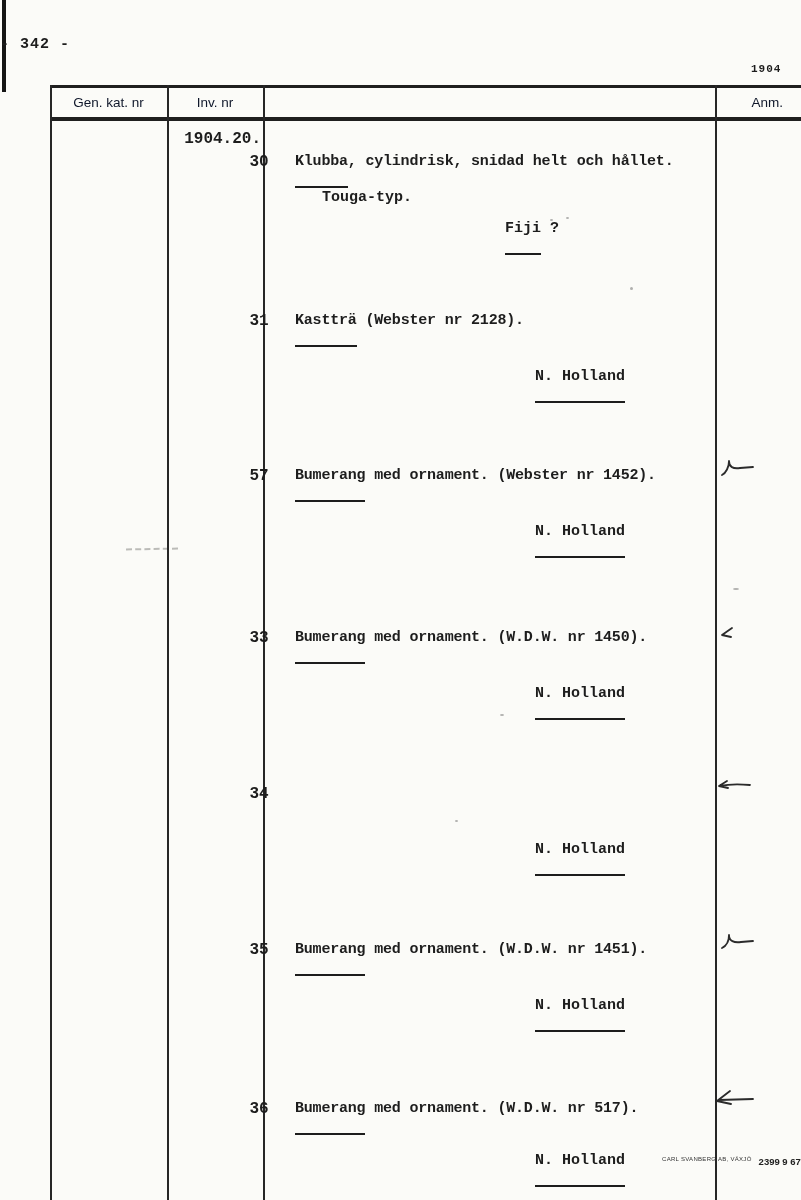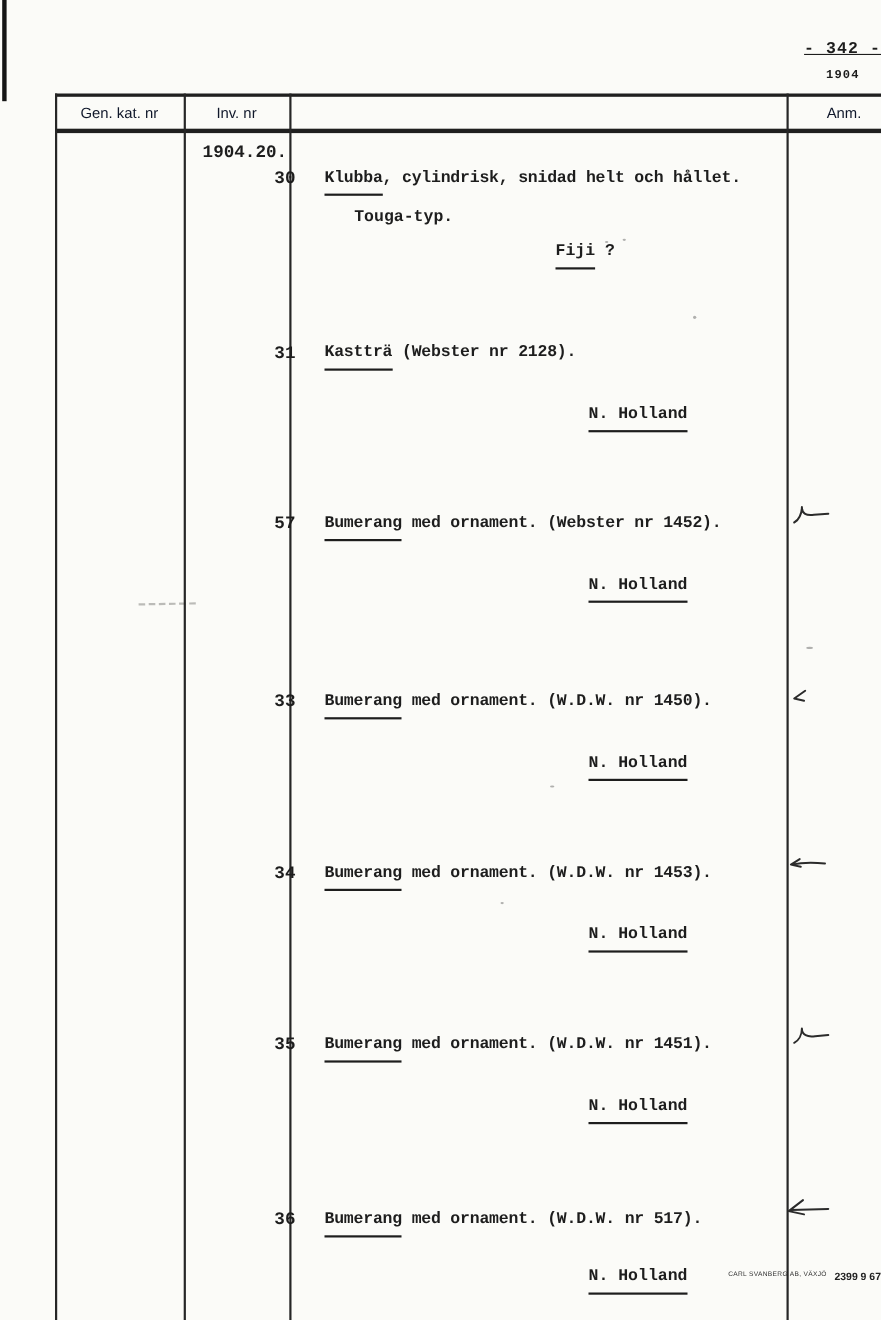--- a/index.html
+++ b/index.html
@@ -11,22 +11,22 @@
     color:#1d1d1d;
   }
   
   .scan-edge { position:absolute; left:2px; top:0; width:4px; height:92px; background:#151515; }
   .speck { position:absolute; background:#555; opacity:.45; border-radius:50%; }
   .pencil-dash {
     position:absolute; left:126px; top:548px; width:52px; height:0;
     border-top:2px dashed #9a9a96; opacity:.65; transform:rotate(-1deg);
   }
   
-  .page-number { position:absolute; left:0; right:0; top:36px; text-align:right;
-    font-size:15px; font-weight:bold; letter-spacing:1px;text-decoration:underline; }
+  .page-number { position:absolute; left:0; right:0; top:36px; text-align:left;
+    font-size:15px; font-weight:bold; letter-spacing:1px; }
   .year-label { position:absolute; left:751px; top:63px; font-size:11px; font-weight:bold; letter-spacing:1px; }
   
   .hline { position:absolute; background:#1f1f1f; }
   .hline.top    { left:50px; right:0; top:85px;  height:3px; }
   .hline.header { left:50px; right:0; top:117px; height:3.5px; }
   .vline { position:absolute; top:85px; bottom:0; width:2px; background:#262626; }
   .vline.v1 { left:50px; }
   .vline.v2 { left:167px; }
   .vline.v3 { left:263px; width:1.8px; }
   .vline.v4 { left:715px; width:1.8px; }
@@ -39,21 +39,21 @@
   
   .group-number { position:absolute; left:167px; top:130px; width:94px; text-align:right;
     font-size:16px; font-weight:bold; }
   .entry { position:absolute; left:0; width:801px; height:120px; }
   .e0 { top:153px; } .e1 { top:312px; } .e2 { top:467px; } .e3 { top:629px; }
   .e4 { top:785px; } .e5 { top:941px; } .e6 { top:1100px; }
   .inv { position:absolute; left:167px; top:0; width:96px; text-align:center;
     font-size:16px; font-weight:bold;margin-left:44px; }
   .desc { position:absolute; left:295px; top:0; font-size:15px; font-weight:bold;
     letter-spacing:-0.2px; white-space:nowrap; }
-  .u { border-bottom:2px solid #1d1d1d; padding-bottom:6px; }
+  .u { border-bottom:2px solid #1d1d1d; padding-bottom:16px; }
   .line2 { position:absolute; left:322px; top:36px; font-size:15px; font-weight:bold; }
   .origin { position:absolute; left:535px; top:56px; font-size:15px; font-weight:bold; white-space:nowrap; }
   .e0 .origin { left:505px; top:67px; }
   .e6 .origin { top:52px; }
   
   .mark { position:absolute; left:717px; }
   .mark path { fill:none; stroke:#2b2b2b; stroke-width:1.8; stroke-linecap:round; stroke-linejoin:round; }
   .e2 .mark { top:-12px; } .e3 .mark { top:-4px; left:719px; }
   .e4 .mark { top:-10px; left:715px; } .e5 .mark { top:-13px; }
   .e6 .mark { top:-14px; left:712px; }
@@ -119,21 +119,20 @@
     <div class="inv">33</div>
     <div class="desc"><span class="u">Bumerang</span><span> med ornament. (W.D.W. nr 1450).</span></div>
     <div class="origin"><span class="u">N. Holland</span></div>
     <svg class="mark" width="16" height="16" viewBox="0 0 16 16">
         <path d="M13 3 L3 10 L12 12"></path>
       </svg>
   </div>
 
   <div class="entry e4">
     <div class="inv">34</div>
-    <div class="desc"><span class="u">Bumerang</span><span> med ornament. (W.D.W. nr 1453).</span></div>
     <div class="origin"><span class="u">N. Holland</span></div>
     <svg class="mark" width="38" height="20" viewBox="0 0 38 20">
         <path d="M12 6 L4 11 L13 13 M5 11 C14 9 24 9 35 10"></path>
       </svg>
   </div>
 
   <div class="entry e5">
     <div class="inv">35</div>
     <div class="desc"><span class="u">Bumerang</span><span> med ornament. (W.D.W. nr 1451).</span></div>
     <div class="origin"><span class="u">N. Holland</span></div>

